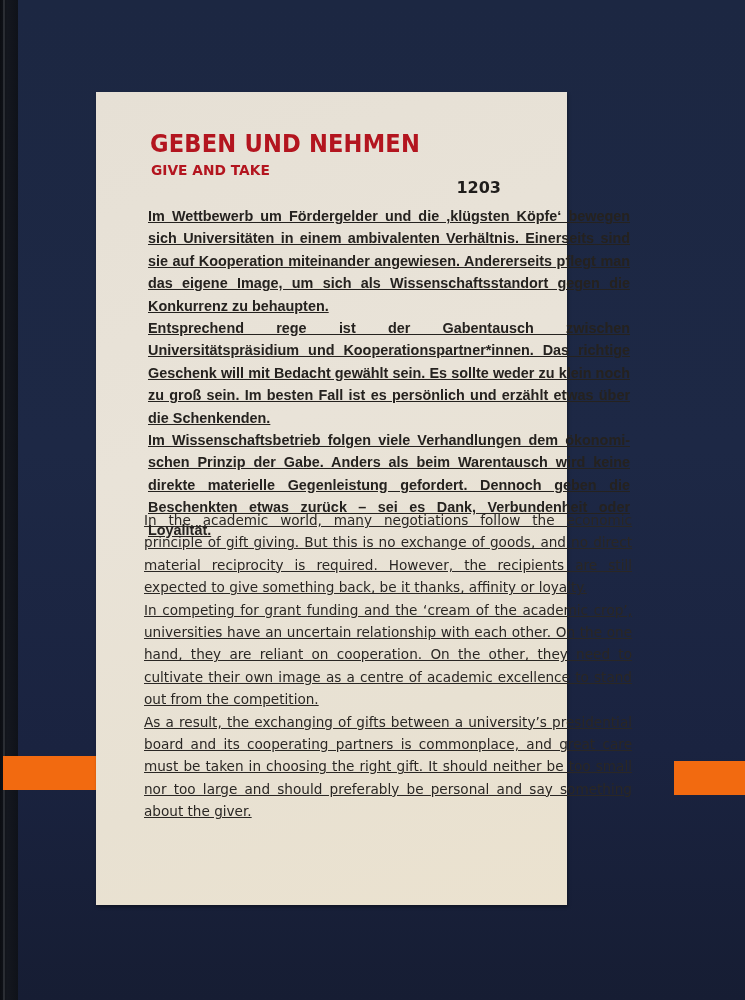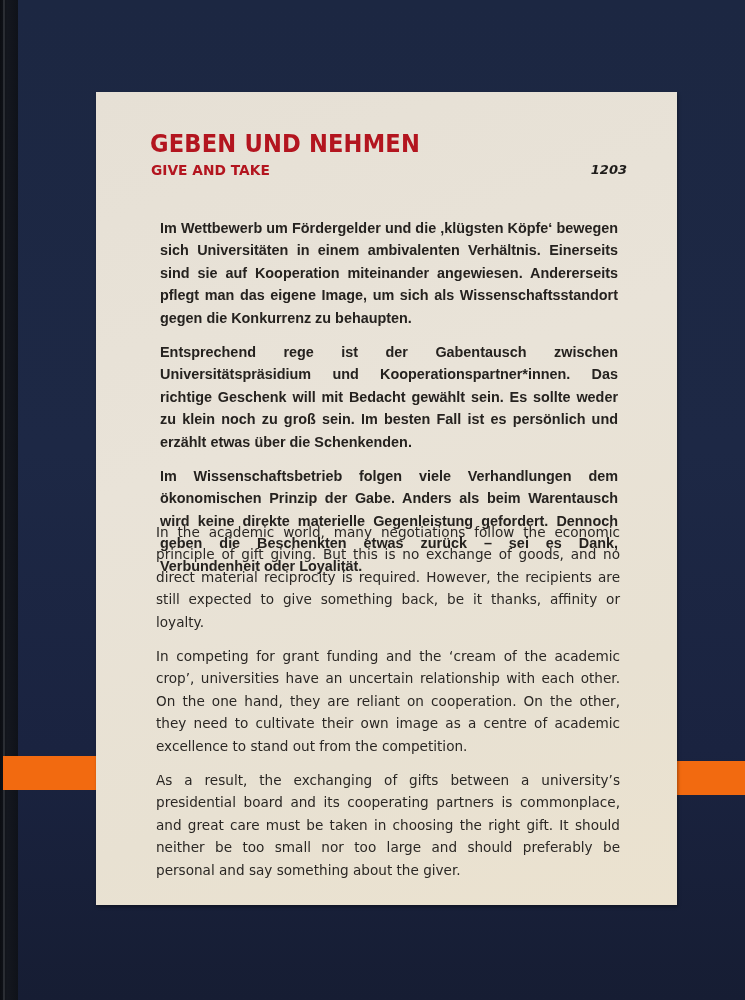--- a/index.html
+++ b/index.html
@@ -30,21 +30,21 @@
       position: absolute;
       height: 34px;
       background: #f26a10;
     }
     .orange-left { left: 3px; top: 756px; width: 95px; }
     .orange-right { left: 674px; top: 761px; width: 71px; }
     .panel {
       position: absolute;
       left: 96px;
       top: 92px;
-      width: 581px;
+      width: 471px;
       height: 813px;
       background: linear-gradient(160deg, #e6e0d5 0%, #e9e3d8 40%, #e8e1d2 75%, #ebe2cf 100%);
       box-shadow: 1px 2px 3px rgba(0,0,0,0.35);
       box-sizing: border-box;
     }
     .title {
       position: absolute;
       left: 54px;
       top: 38px;
       margin: 0;
@@ -67,26 +67,25 @@
       font-size: 14.5px;
       color: #b3151f;
       transform: scaleX(0.95);
       transform-origin: left top;
       white-space: nowrap;
     }
     .number {
       position: absolute;
       right: 50px;
       top: 70px;
-      margin: 0;
+      margin: 16px;
       font-family: "DejaVu Sans", sans-serif;
       font-weight: bold;
-      font-size: 13px;
+      font-size: 16px;
       color: #1f1d1b;
-      font-style: italic;
     }
     .text-block {
       position: absolute;
       left: 52px;
       width: 482px;
       margin: 0;
       color: #24211e;
       text-align: justify;
       font-size: 14.4px;
       line-height: 22.4px;
@@ -99,21 +98,22 @@
     }
     .english {
       top: 417px;
       font-family: "DejaVu Sans", sans-serif;
       font-size: 13.6px;
       color: #2a2724;
       left: 48px;
       width: 488px;
     }
     .text-block p {
-      margin: 12px;
+      margin: 0;
+      text-decoration: underline;
     }
   </style>
 </head>
 <body>
 
 <div class="left-edge"></div>
 <div class="left-edge-line"></div>
 
 <div class="orange-bar orange-left"></div>
 <div class="orange-bar orange-right"></div>

